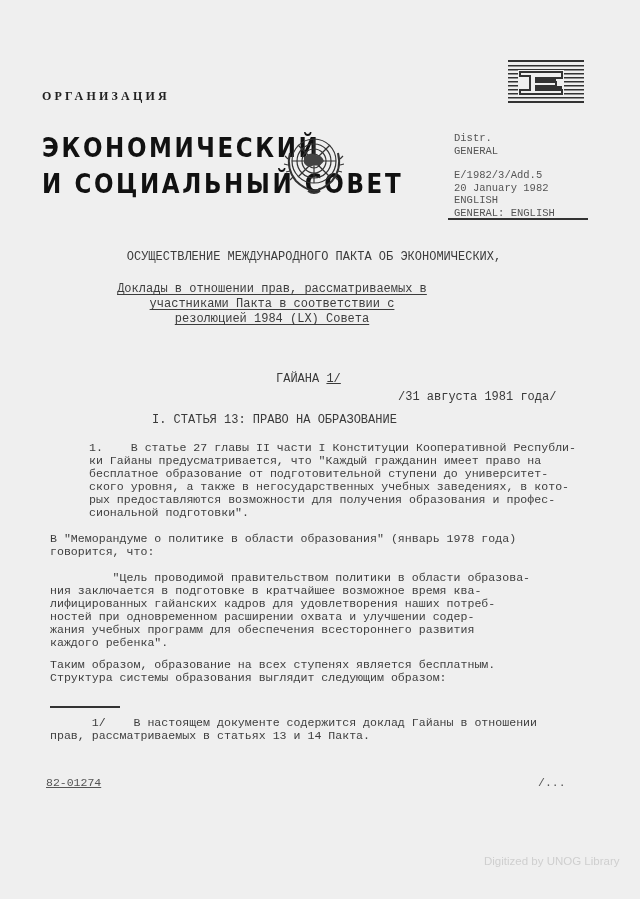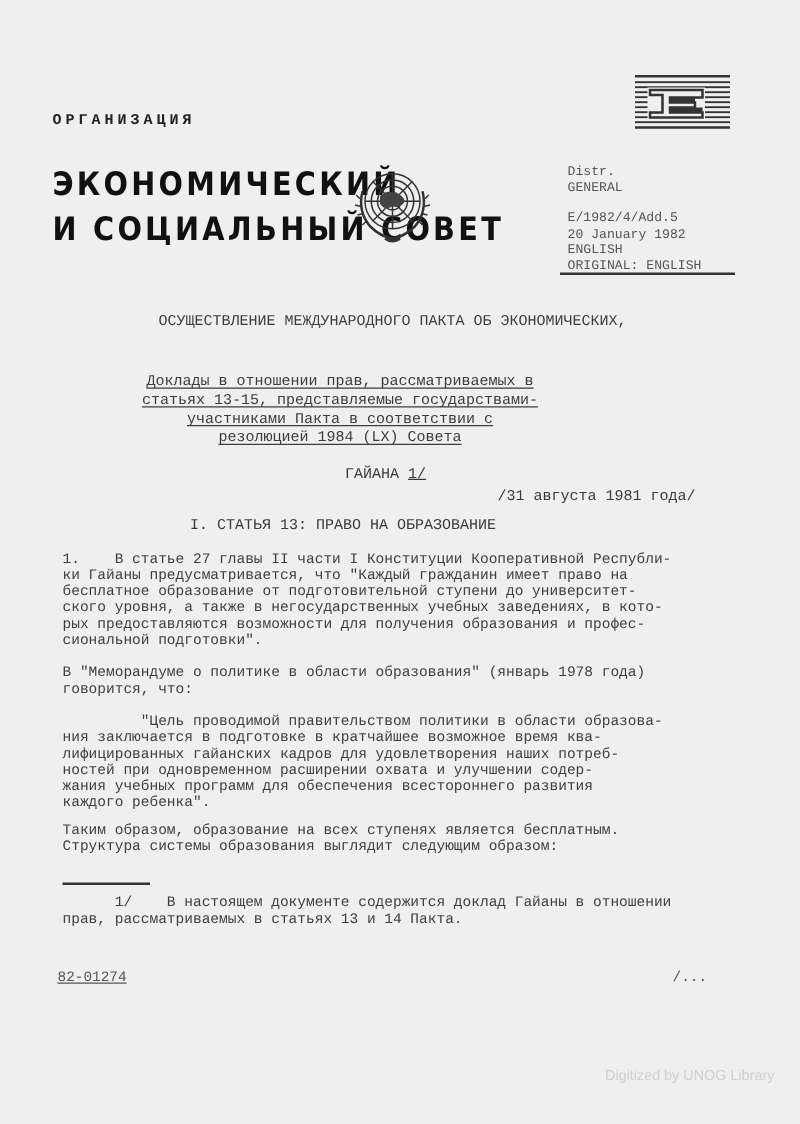--- a/index.html
+++ b/index.html
@@ -9,21 +9,21 @@
       position: relative;
       overflow: hidden;
       font-family: "Liberation Mono", "DejaVu Sans Mono", monospace;
       color: #3a3a3a;
     }
     .abs { position: absolute; }
 
     
     .org {
       left: 42px; top: 86px;
-      font-family: Liberation Mono, monospace;
+      font-family: Liberation Serif, serif;
       font-weight: bold; font-size: 12px; letter-spacing: 3.2px;
       color: #222; line-height: 20px;
     }
     .council {
       left: 42px; top: 130px;
       font-family: "DejaVu Sans", sans-serif;
       font-weight: bold; font-size: 23px; letter-spacing: 2.6px;
       line-height: 32px; color: #111;
       transform: scaleY(1.12); transform-origin: top left;
     }
@@ -43,41 +43,41 @@
     .meta-rule {
       left: 448px; top: 218px; width: 140px; height: 2px; background: #333;
     }
 
     
     .title {
       left: 0; width: 628px; top: 250px; text-align: center;
       font-size: 12px; line-height: 14px; color: #3c3c3c;
     }
     .subtitle {
-      left: 0; width: 544px; top: 298px; text-align: center;
+      left: 0; width: 544px; top: 282px; text-align: center;
       font-size: 12px; line-height: 15px; color: #3c3c3c;
     }
     .subtitle span { text-decoration: underline; text-underline-offset: 2px; }
 
     .country {
       left: 276px; top: 372px; font-size: 12px; color: #3a3a3a;
     }
     .country .fn { text-decoration: underline; }
     .date-note {
       left: 398px; top: 390px; font-size: 12px; color: #3a3a3a; text-align: center;
     }
     .section-heading {
       left: 152px; top: 413px; font-size: 12px; color: #3a3a3a;
     }
 
     .para {
       left: 50px; width: 540px; font-size: 11.6px; line-height: 13px;
       white-space: pre; color: #3e3e3e;
     }
-    .p1 { top: 441px; }
+    .p1 { top: 441px; margin-left: 39px; }
     .p2 { top: 532px; }
     .quote { top: 571px; }
     .p3 { top: 658px; }
 
     .fn-rule { left: 50px; top: 706px; width: 70px; height: 1.5px; background: #333; }
     .footnote { top: 716px; }
 
     .docnum { left: 46px; top: 776px; font-size: 11.5px; color: #555; text-decoration: underline; }
     .cont { left: 538px; top: 776px; font-size: 11.5px; color: #555; }
 
@@ -132,34 +132,33 @@
   <rect x="10" y="10" width="46" height="26" fill="#efefef"></rect>
   <path d="M12 12 H54 V18 H28 V22 H48 V26 H28 V30 H54 V34 H12 V30 H22 V16 H12 Z" fill="none" stroke="#333" stroke-width="2"></path>
   <rect x="28" y="18" width="20" height="4" fill="#333"></rect>
   <rect x="28" y="26" width="26" height="4" fill="#333"></rect>
 </svg>
 
 <div class="abs meta">
   <div>Distr.</div>
   <div>GENERAL</div>
   <div class="gap"></div>
-  <div>E/1982/4/Add.5</div>
+  <div>E/1982/3/Add.5</div>
   <div>20 January 1982</div>
   <div>ENGLISH</div>
-  <div>ORIGINAL: ENGLISH</div>
+  <div>GENERAL: ENGLISH</div>
 </div>
 <div class="abs meta-rule"></div>
 
 <div class="abs title">
   <div>ОСУЩЕСТВЛЕНИЕ МЕЖДУНАРОДНОГО ПАКТА ОБ ЭКОНОМИЧЕСКИХ,</div>
 </div>
 
 <div class="abs subtitle">
   <div><span>Доклады в отношении прав, рассматриваемых в</span></div>
-  <div><span>статьях 13-15, представляемые государствами-</span></div>
   <div><span>участниками Пакта в соответствии с</span></div>
   <div><span>резолюцией 1984 (LX) Совета</span></div>
 </div>
 
 <div class="abs country">
   <span>ГАЙАНА</span>
   <span class="fn">1/</span>
 </div>
 <div class="abs date-note">/31 августа 1981 года/</div>
 <div class="abs section-heading">I.  СТАТЬЯ 13:  ПРАВО НА ОБРАЗОВАНИЕ</div>

